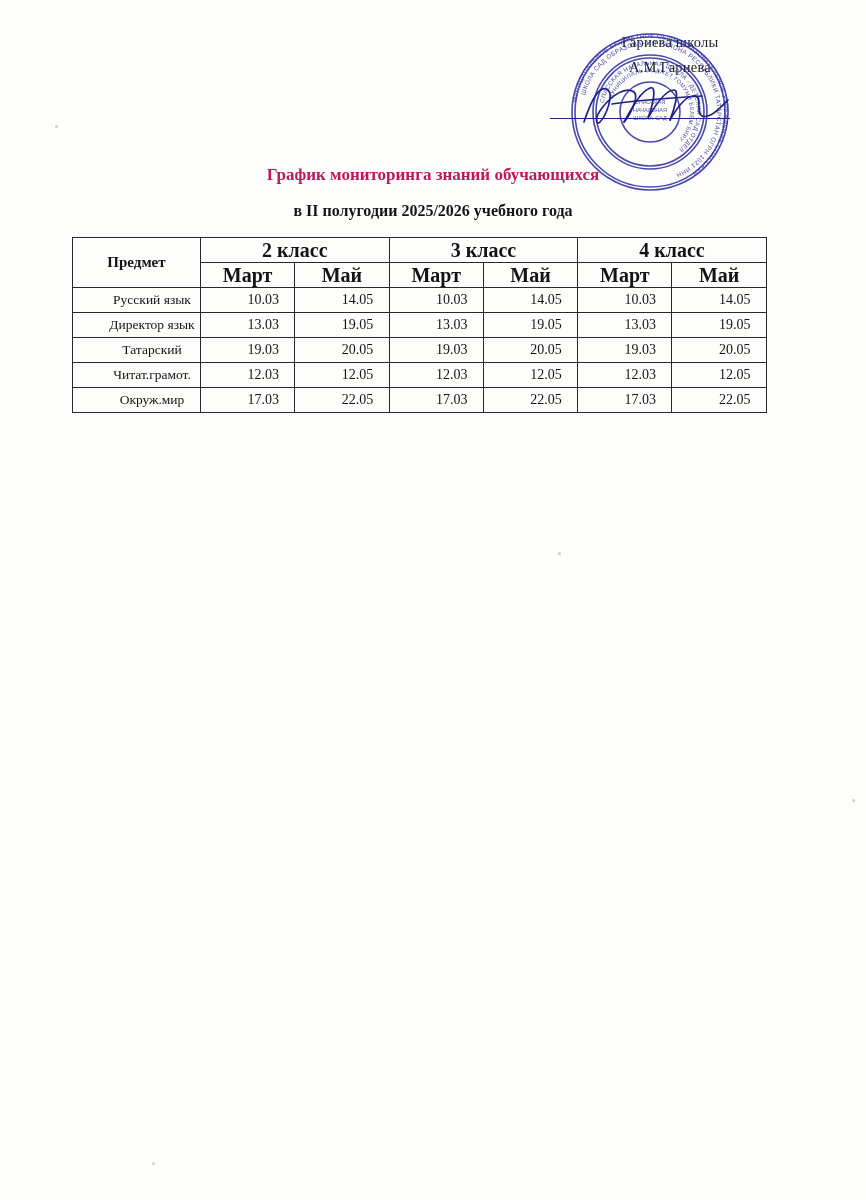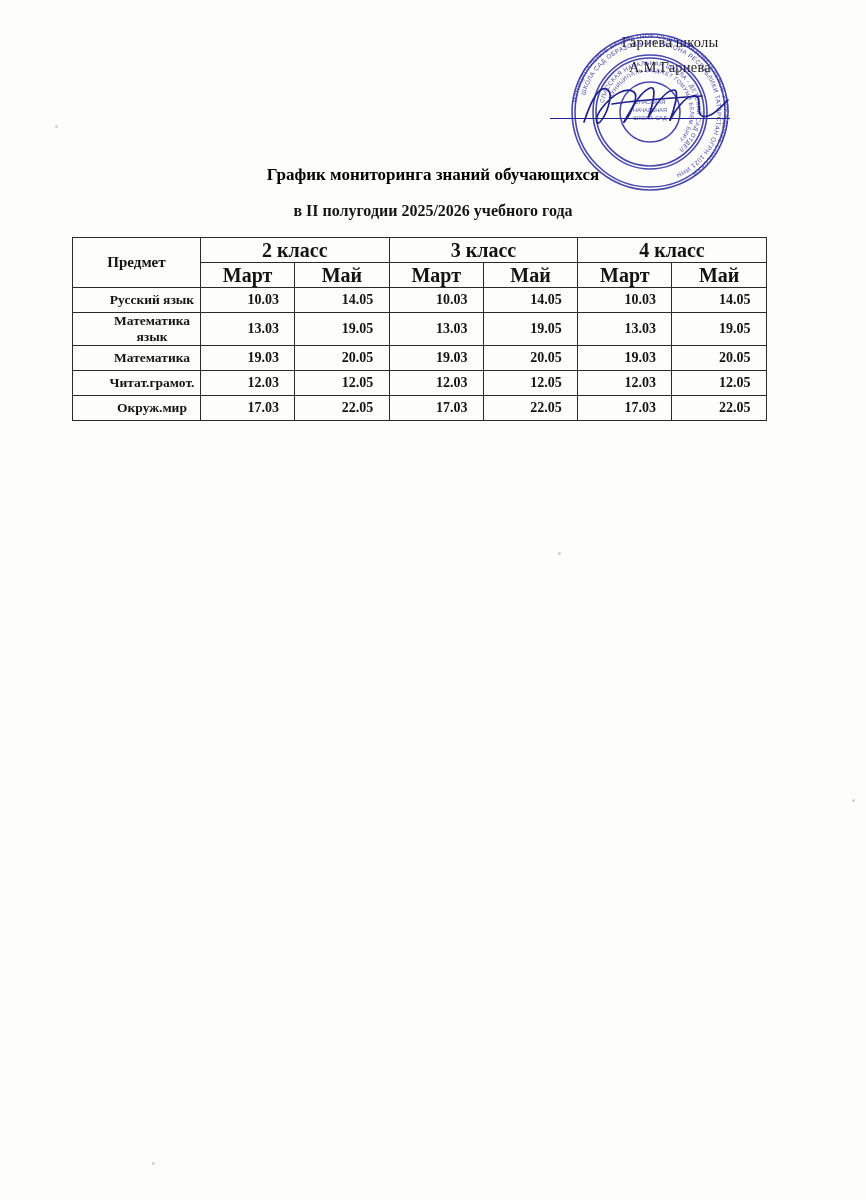--- a/index.html
+++ b/index.html
@@ -60,21 +60,21 @@
 
   
   .doc-title {
     position: absolute;
     top: 165px;
     left: 0;
     width: 866px;
     text-align: center;
     font-size: 17px;
     font-weight: bold;
-    color: #000000;
+    color: #be185d;
   }
   .doc-subtitle {
     position: absolute;
     top: 202px;
     left: 0;
     width: 866px;
     text-align: center;
     font-size: 16px;
     font-weight: bold;
     color: #151515;
@@ -102,21 +102,21 @@
   }
   table.schedule th {
     font-size: 20px;
     font-weight: bold;
   }
   table.schedule th.subject-head {
     font-size: 15px;
   }
   table.schedule td {
     font-size: 14px;
-    font-weight: bold;
+    font-weight: normal;
     padding-left: 31px;
   }
   table.schedule td.subject-cell {
     font-size: 13.5px;
   }
   col.c-subject { width: 128px; }
   col.c-data { width: 94.3px; }
 
   
   .speck {
@@ -212,30 +212,30 @@
         <tr>
           <td class="subject-cell">Русский язык</td>
           <td>10.03</td>
           <td>14.05</td>
           <td>10.03</td>
           <td>14.05</td>
           <td>10.03</td>
           <td>14.05</td>
         </tr>
         <tr>
-          <td class="subject-cell">Математика язык</td>
+          <td class="subject-cell">Директор язык</td>
           <td>13.03</td>
           <td>19.05</td>
           <td>13.03</td>
           <td>19.05</td>
           <td>13.03</td>
           <td>19.05</td>
         </tr>
         <tr>
-          <td class="subject-cell">Математика</td>
+          <td class="subject-cell">Татарский</td>
           <td>19.03</td>
           <td>20.05</td>
           <td>19.03</td>
           <td>20.05</td>
           <td>19.03</td>
           <td>20.05</td>
         </tr>
         <tr>
           <td class="subject-cell">Читат.грамот.</td>
           <td>12.03</td>

